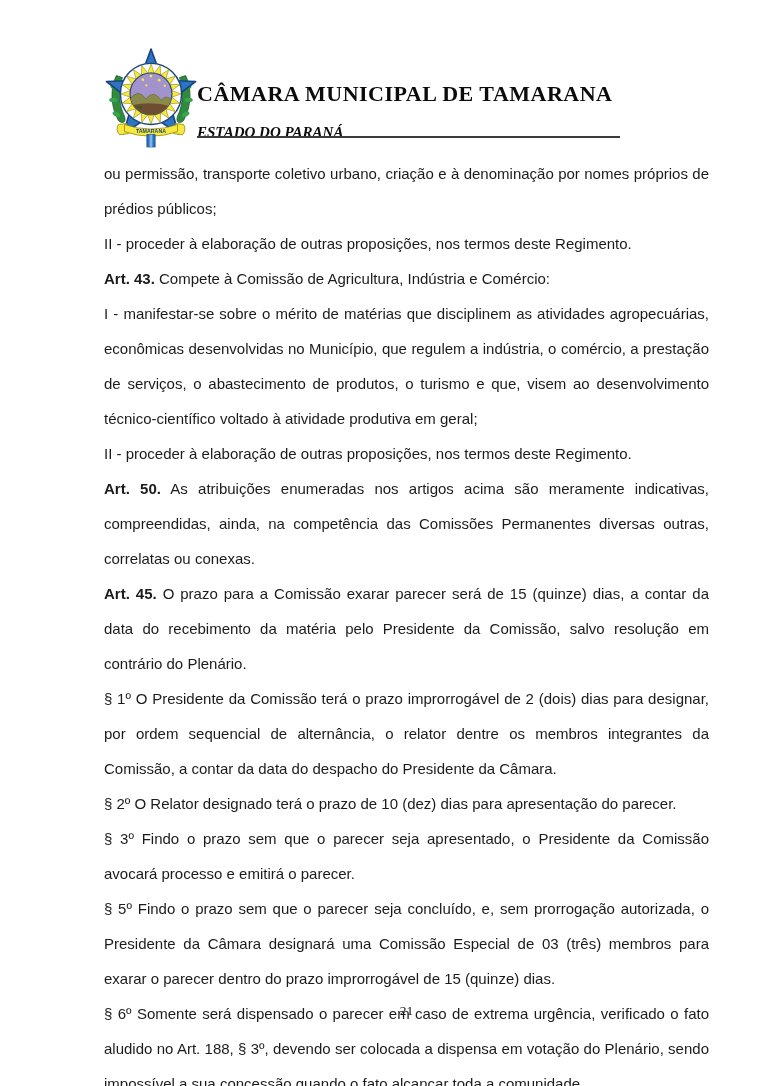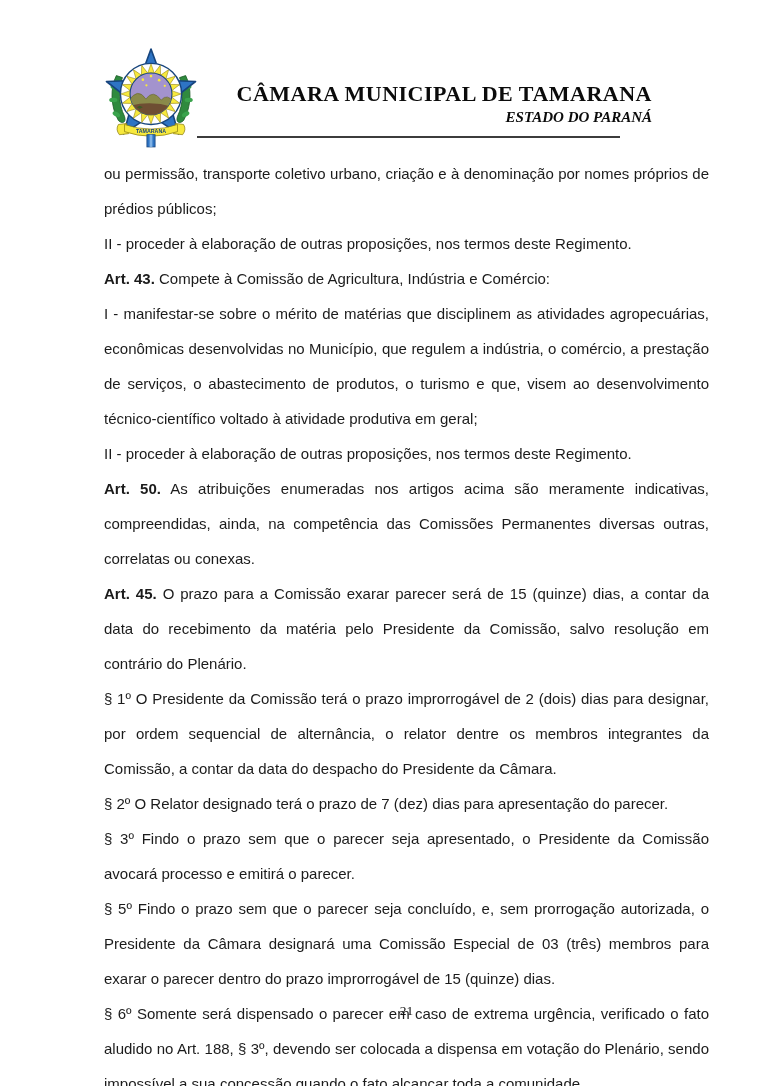--- a/index.html
+++ b/index.html
@@ -12,31 +12,31 @@
     overflow:hidden;
   }
   .page { position:absolute; inset:0; background:#ffffff; }
 
   
   .logo {
     position:absolute; left:98px; top:47px; width:106px; height:102px;
   }
   .header-text {
     position:absolute; left:197px; top:82px; width:455px;
-    text-align:right; color:#0b0b0b;
+    text-align:left; color:#0b0b0b;
   }
   .org-title {
     font-family:"Liberation Serif", serif;
     font-weight:bold; font-size:22px; letter-spacing:0.5px;
     line-height:24px; white-space:nowrap;
   }
   .org-state {
     font-family:"Liberation Serif", serif;
     font-weight:bold; font-style:italic; font-size:15px;
-    line-height:18px; margin-top:2px;
+    line-height:18px; margin-top:17px;
   }
   .header-rule {
     position:absolute; left:197px; top:136px; width:423px; height:2px;
     background:#3c3c3c;
   }
 
   
   .doc-body {
     position:absolute; left:104px; top:156px; width:605px;
     font-size:15px; line-height:35px; text-align:justify;
@@ -139,21 +139,21 @@
 
   <div class="doc-body">
       <p class="para"><span>ou permissão, transporte coletivo urbano, criação e à denominação por nomes próprios de prédios públicos;</span></p>
       <p class="para"><span>II - proceder à elaboração de outras proposições, nos termos deste Regimento.</span></p>
       <p class="para"><span class="bold">Art. 43.</span><span> Compete à Comissão de Agricultura, Indústria e Comércio:</span></p>
       <p class="para"><span>I - manifestar-se sobre o mérito de matérias que disciplinem as atividades agropecuárias, econômicas desenvolvidas no Município, que regulem a indústria, o comércio, a prestação de serviços, o abastecimento de produtos, o turismo e que, visem ao desenvolvimento técnico-científico voltado à atividade produtiva em geral;</span></p>
       <p class="para"><span>II - proceder à elaboração de outras proposições, nos termos deste Regimento.</span></p>
       <p class="para"><span class="bold">Art. 50.</span><span> As atribuições enumeradas nos artigos acima são meramente indicativas, compreendidas, ainda, na competência das Comissões Permanentes diversas outras, correlatas ou conexas.</span></p>
       <p class="para"><span class="bold">Art. 45.</span><span> O prazo para a Comissão exarar parecer será de 15 (quinze) dias, a contar da data do recebimento da matéria pelo Presidente da Comissão, salvo resolução em contrário do Plenário.</span></p>
       <p class="para"><span>§ 1º O Presidente da Comissão terá o prazo improrrogável de 2 (dois) dias para designar, por ordem sequencial de alternância, o relator dentre os membros integrantes da Comissão, a contar da data do despacho do Presidente da Câmara.</span></p>
-      <p class="para"><span>§ 2º O Relator designado terá o prazo de 7 (dez) dias para apresentação do parecer.</span></p>
+      <p class="para"><span>§ 2º O Relator designado terá o prazo de 10 (dez) dias para apresentação do parecer.</span></p>
       <p class="para"><span>§ 3º Findo o prazo sem que o parecer seja apresentado, o Presidente da Comissão avocará processo e emitirá o parecer.</span></p>
       <p class="para"><span>§ 5º Findo o prazo sem que o parecer seja concluído, e, sem prorrogação autorizada, o Presidente da Câmara designará uma Comissão Especial de 03 (três) membros para exarar o parecer dentro do prazo improrrogável de 15 (quinze) dias.</span></p>
       <p class="para"><span>§ 6º Somente será dispensado o parecer em caso de extrema urgência, verificado o fato aludido no Art. 188, § 3º, devendo ser colocada a dispensa em votação do Plenário, sendo impossível a sua concessão quando o fato alcançar toda a comunidade.</span></p>
       <p class="para"><span>§ 7º O parecer da Comissão deverá ser protocolado na Secretaria da Casa até o</span><span class="margin-note">20</span><span> fechamento da pauta da sessão. (NR Resolução 001/2025)</span></p>
     </div>
 
   <div class="page-number">21</div>
 
 </div>
 

